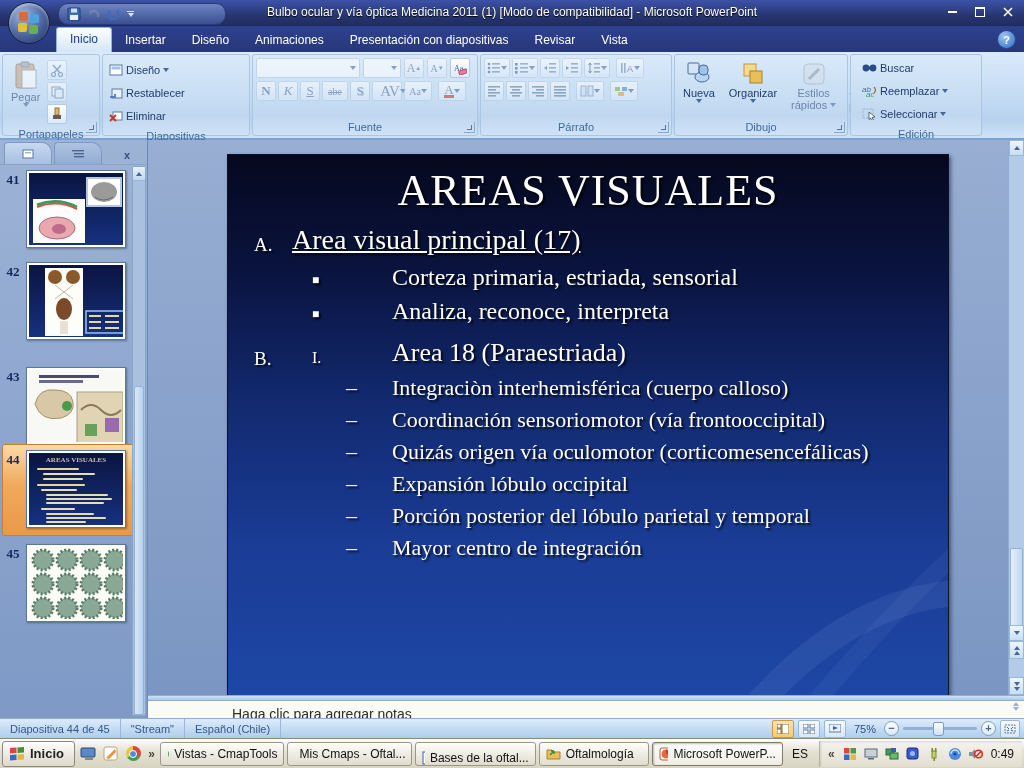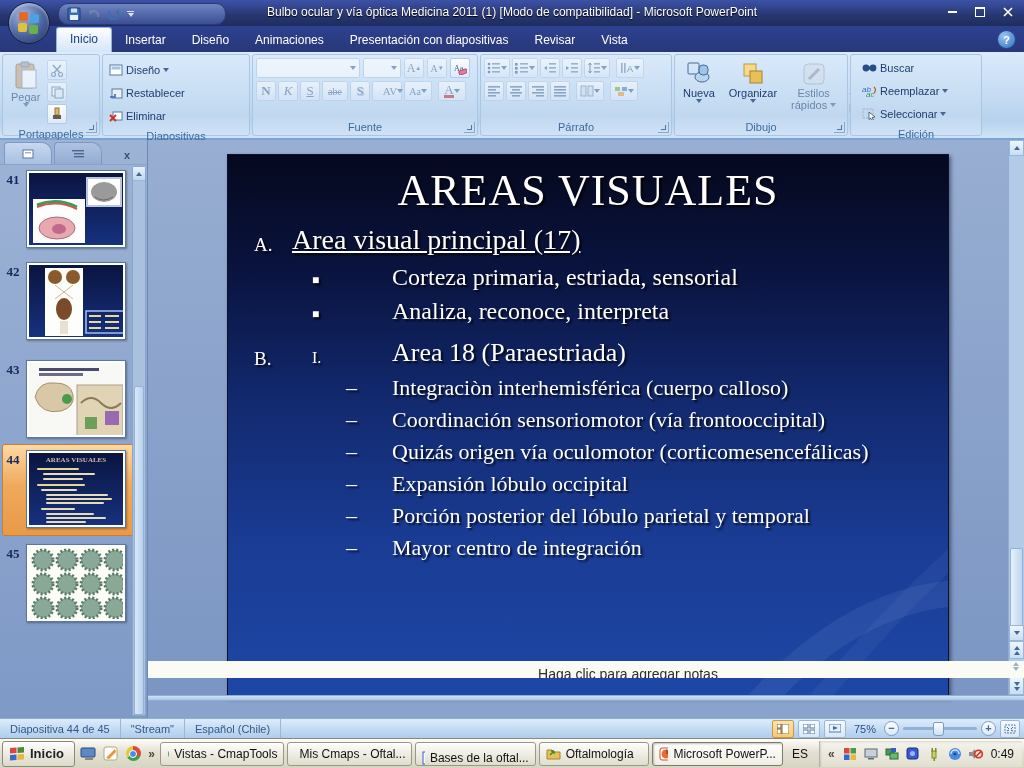--- a/index.html
+++ b/index.html
@@ -91,21 +91,21 @@
   .gap-top{margin-top:11px;}
   #ws-scroll{position:absolute;right:0;top:0;width:16px;height:555px;background:#b3cbe7;border-left:1px solid #8fadd2;box-sizing:border-box;}
   .ws-btn{height:16px;background:linear-gradient(#eef6fd,#c9def2);border:1px solid #9ab6d8;display:flex;align-items:center;justify-content:center;box-sizing:border-box;}
   #ws-thumb{position:absolute;left:1px;right:1px;top:408px;height:100px;background:linear-gradient(90deg,#e6f1fb,#bed6ee);border:1px solid #93b1d4;border-radius:2px;}
   #ws-prev{position:absolute;bottom:36px;left:0;right:0;}
   #ws-next{position:absolute;bottom:18px;left:0;right:0;}
   .dbl{display:flex;flex-direction:column;align-items:center;gap:1px;}
   
   #splitter{position:absolute;left:148px;top:695px;width:876px;height:6px;
     background:linear-gradient(#cfe2f6,#a8c6e8);border-top:1px solid #8fadd2;border-bottom:1px solid #8fadd2;box-sizing:border-box;}
-  #notes{position:absolute;left:148px;top:661px;width:876px;height:17px;background:#fbfbf6;overflow:hidden;text-align:center;}
+  #notes{position:absolute;left:148px;top:701px;width:876px;height:17px;background:#fbfbf6;overflow:hidden;}
   #notes-text{color:#2c2c2c;font-size:14px;line-height:26px;padding-left:84px;}
   #notes-scroll{position:absolute;right:2px;top:1px;width:13px;height:15px;display:flex;flex-direction:column;gap:1px;}
   
   #statusbar{position:absolute;left:0;top:718px;width:1024px;height:20px;
     background:linear-gradient(#dcecfb,#bcd6f0 70%,#aecdeb);border-top:1px solid #8fadd2;box-sizing:border-box;
     display:flex;align-items:center;color:#34578a;font-size:11px;}
   .st-seg{padding:0 10px;height:100%;display:flex;align-items:center;border-right:1px solid #9ab6d9;}
   #st-right{margin-left:auto;display:flex;align-items:center;gap:4px;padding-right:4px;}
   .view-btn{width:20px;height:16px;border:1px solid #9ab6d9;border-radius:2px;background:linear-gradient(#f6fafe,#d7e7f7);
     display:flex;align-items:center;justify-content:center;}
@@ -298,21 +298,21 @@
         <div class="mini dis">
             <span class="fglyph" style="text-decoration:underline;">S</span>
           </div>
         <div class="mini dis" style="width:26px;">
             <span class="fglyph" style="font-size:10px;text-decoration:line-through;">abe</span>
           </div>
         <div class="mini dis">
             <span class="fglyph" style="text-shadow:1px 1px 1px #8a9ab0;">S</span>
           </div>
         <div class="mini dis" style="width:30px;">
-            <span class="fglyph" style="font-size:11px;margin-left:12px;">AV</span>
+            <span class="fglyph" style="font-size:15px;margin-left:12px;">AV</span>
             <span class="dar"></span>
           </div>
         <div class="mini dis" style="width:28px;">
             <span class="fglyph" style="font-size:10px;">Aa</span>
             <span class="dar"></span>
           </div>
         <div class="mini dis" style="width:28px;margin-left:4px;">
             <span class="fglyph" style="border-bottom:3px solid #c03020;line-height:10px;">A</span>
             <span class="dar"></span>
           </div>
@@ -577,21 +577,21 @@
             <rect x="76" y="50" width="14" height="2" fill="#e8d8a0"></rect>
         <rect x="60" y="56" width="12" height="2" fill="#e8d8a0"></rect>
             <rect x="76" y="56" width="14" height="2" fill="#e8d8a0"></rect>
         <rect x="60" y="62" width="12" height="2" fill="#e8d8a0"></rect>
             <rect x="76" y="62" width="14" height="2" fill="#e8d8a0"></rect>
       </svg>
     </div>
       </div>
   </div>
 
-  <div class="thumb-row" style="top:220px;">
+  <div class="thumb-row" style="top:227px;">
     <div class="thumb-num">43</div>
     <div class="thumb-box">
         <div class="thumb-inner" style="background:#f8f8f4;">
       <svg width="100%" height="100%">
         <rect x="10" y="5" width="60" height="3" fill="#4a4a6a"></rect>
             <rect x="10" y="10" width="44" height="3" fill="#6a6a8a"></rect>
         <path d="M6 34 q4 -16 20 -14 q16 0 18 12 q2 12 -12 16 q-20 4 -26 -14" fill="#d8c8a8" stroke="#a8906a"></path>
         <circle cx="38" cy="36" r="5" fill="#4a9a4a"></circle>
         <rect x="48" y="22" width="46" height="52" fill="#e0d4b4" stroke="#a8a090"></rect>
         <path d="M52 40 q10 -10 20 0 q10 10 20 0" fill="none" stroke="#8a7a5a" stroke-width="2"></path>

